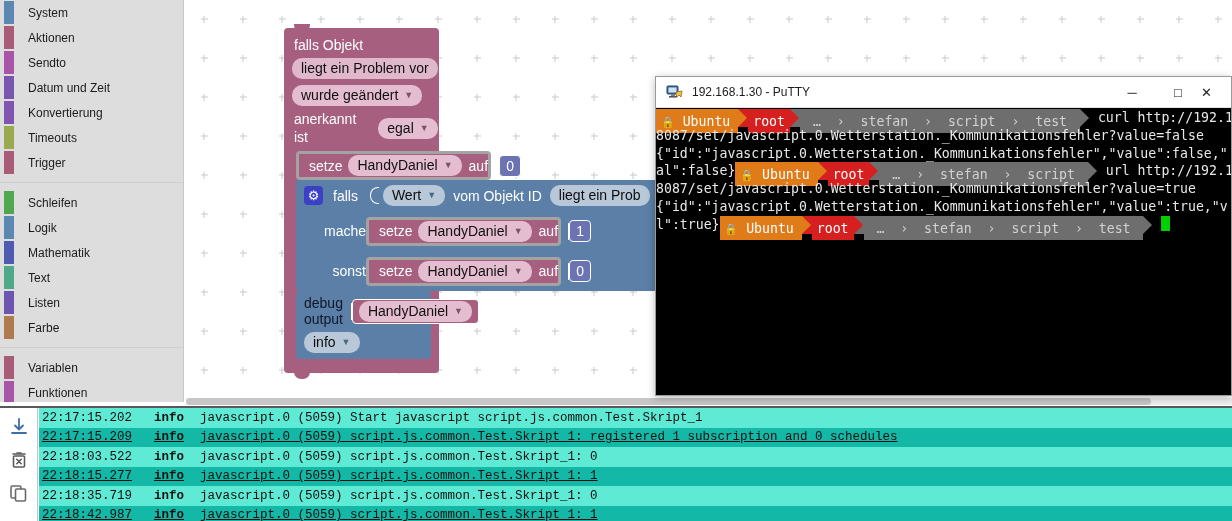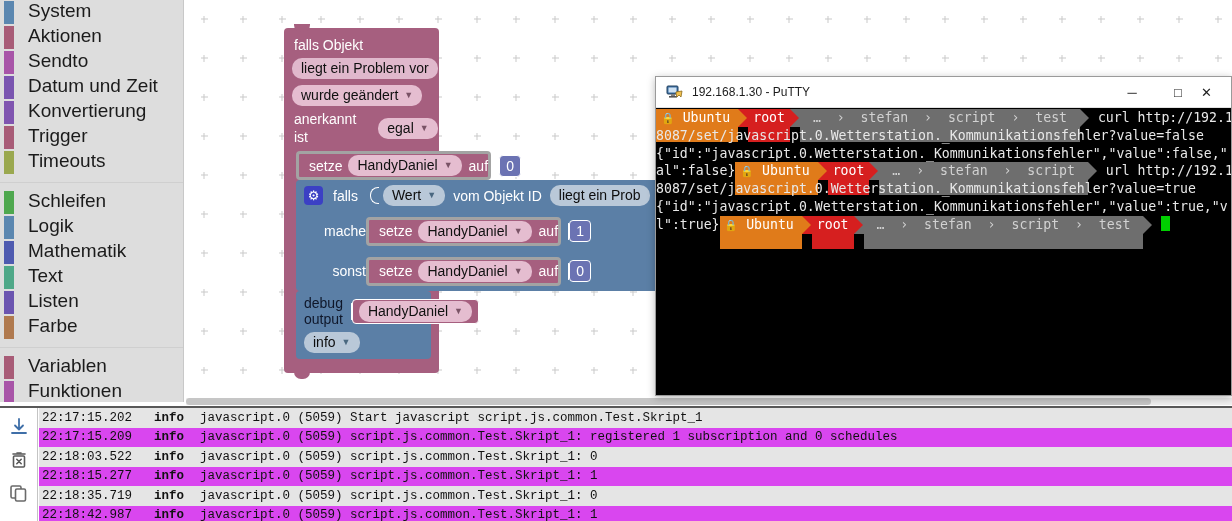--- a/index.html
+++ b/index.html
@@ -18,23 +18,23 @@
     width: 184px; height: 402px;
     background: #dddddd;
     border-right: 1px solid #c8c8c8;
     overflow: hidden;
   }
   .tb-group { padding: 0; }
   .tb-sep { height: 8px; border-bottom: 1px solid #cfcfcf; margin-bottom: 7px; }
   .tb-item {
     position: relative;
     height: 25px;
-    display: flex; align-items: flex-start;
+    display: flex; align-items: center;
     padding-left: 28px;
-    font-size: 19px;
+    font-size: 12px;
     color: #1b1b1b;
     cursor: pointer;
   }
   .tb-swatch {
     position: absolute; left: 4px; top: 1px;
     width: 10px; height: 23px;
   }
 
   
   #canvas {
@@ -202,21 +202,21 @@
     height:288px;
     padding:1px 0 0 0;
     font-family:"DejaVu Sans Mono", monospace;
     font-size:13.2px;
     line-height:17.8px;
     color:#d8d8d8;
     overflow:hidden;
     white-space:pre;
   }
   .tline { height:17.8px; white-space:pre; }
-  .seg { display:inline-block; height:33px; line-height:17px; vertical-align:top; }
+  .seg { display:inline-block; height:24px; line-height:26px; vertical-align:top; }
   .seg-os  { background:#e07b1a; color:#ffffff; padding-left:5px; }
   .seg-user{ background:#d61f1f; color:#ffffff; padding:0 5px; }
   .seg-path{ background:#6e6e6e; color:#d2d2d2; padding:0 5px; }
   .arrow { display:inline-block; width:10px; height:17.8px; vertical-align:top; }
   .term-white { color:#e8e8e8; }
   .cursor-blk { display:inline-block; width:9px; height:15px; background:#00d000; vertical-align:-2px; }
 
   
   #hscroll {
     position:absolute; left:186px; top:398px;
@@ -247,22 +247,22 @@
   .ltool { width:22px; height:22px; cursor:pointer; color:#4a4a4a; }
   #log-rows { position:absolute; left:39px; top:0; right:0; bottom:0; overflow:hidden; }
   .logrow {
     display:flex; align-items:center;
     height:19.5px;
     font-family:"Liberation Mono", monospace;
     font-size:12.5px;
     color:#111111;
     white-space:pre;
   }
-  .logrow.odd  { background:#e5e5e5; }
-  .logrow.even { background:#d946ef; }
+  .logrow.odd  { background:#5eead4; }
+  .logrow.even { background:#14b8a6;text-decoration:underline; }
   .lg-time { width:115px; padding-left:3px; }
   .lg-sev  { width:46px; font-weight:bold; }
   .lg-msg  { flex:1; }
 </style>
 </head>
 <body>
 
 <div id="root">
 
   <div id="toolbox">
@@ -281,26 +281,26 @@
         </div>
         <div class="tb-item">
           <span class="tb-swatch" style="background: rgb(122, 85, 176);"></span>
           <span>Datum und Zeit</span>
         </div>
         <div class="tb-item">
           <span class="tb-swatch" style="background: rgb(128, 85, 176);"></span>
           <span>Konvertierung</span>
         </div>
         <div class="tb-item">
+          <span class="tb-swatch" style="background: rgb(154, 168, 79);"></span>
+          <span>Timeouts</span>
+        </div>
+        <div class="tb-item">
           <span class="tb-swatch" style="background: rgb(168, 92, 119);"></span>
           <span>Trigger</span>
-        </div>
-        <div class="tb-item">
-          <span class="tb-swatch" style="background: rgb(154, 168, 79);"></span>
-          <span>Timeouts</span>
         </div>
       </div>
     <div class="tb-sep"></div>
     <div class="tb-group" id="g2">
         <div class="tb-item">
           <span class="tb-swatch" style="background: rgb(79, 168, 79);"></span>
           <span>Schleifen</span>
         </div>
         <div class="tb-item">
           <span class="tb-swatch" style="background: rgb(91, 135, 176);"></span>

